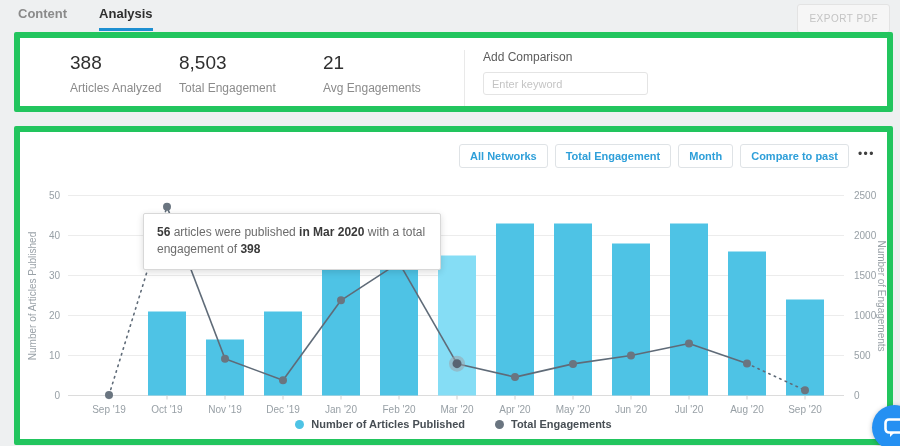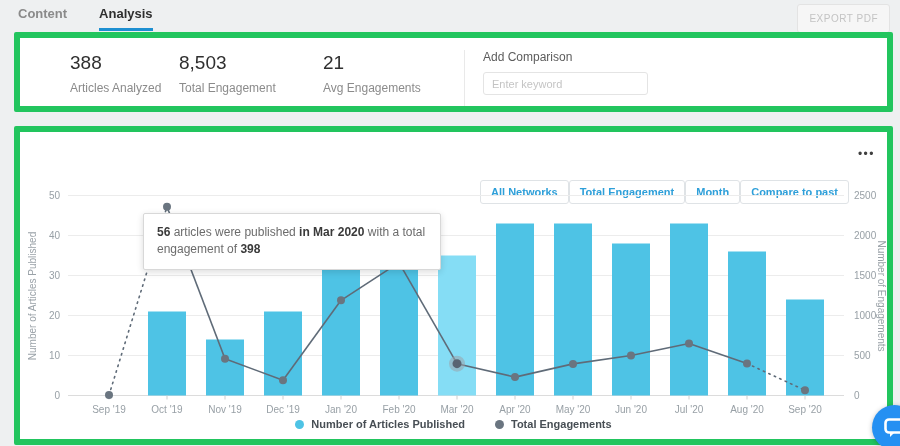--- a/index.html
+++ b/index.html
@@ -27,21 +27,21 @@
   .comparison input{margin-top:8px;width:165px;height:23px;border:1px solid #e4e4e4;border-radius:3px;
         font-size:11px;padding:4px 8px;box-sizing:border-box;color:#555;font-family:"Liberation Sans",sans-serif;}
   .comparison input::placeholder{color:#c4c4c4;}
 
   
   .chart-card{left:14px;top:126px;width:879px;height:319px;}
   .chart-title-row{position:absolute;left:18px;top:15px;display:flex;align-items:center;gap:7px;}
   .chart-title{font-size:14px;color:#474747;}
   .info-icon{width:13px;height:13px;border:1px solid #9e9e9e;border-radius:50%;color:#9e9e9e;
         font-size:9px;line-height:13px;text-align:center;font-style:normal;cursor:pointer;}
-  .controls{position:absolute;right:38px;top:12px;display:flex;gap:0;margin-top:36px;}
+  .controls{position:absolute;right:38px;top:12px;display:flex;gap:7px;}
   .ctrl-btn{background:#fff;border:1px solid #dfe3e6;border-radius:3px;color:#2e9fd9;font-weight:bold;
         font-size:11px;padding:5px 10px;font-family:"Liberation Sans",sans-serif;cursor:pointer;white-space:nowrap;}
   .more-btn{position:absolute;right:12px;top:15px;color:#3f3f3f;font-size:12px;letter-spacing:1.5px;cursor:pointer;}
 
   .chart-svg{position:absolute;left:0;top:44px;}
   .tick{font-size:10px;fill:#98a0a6;font-family:"Liberation Sans",sans-serif;}
   .axis-title{font-size:10px;fill:#9aa2a8;font-family:"Liberation Sans",sans-serif;}
 
   .legend{position:absolute;left:0;bottom:9px;width:100%;display:flex;justify-content:center;gap:30px;}
   .legend-item{display:flex;align-items:center;gap:7px;cursor:pointer;}

